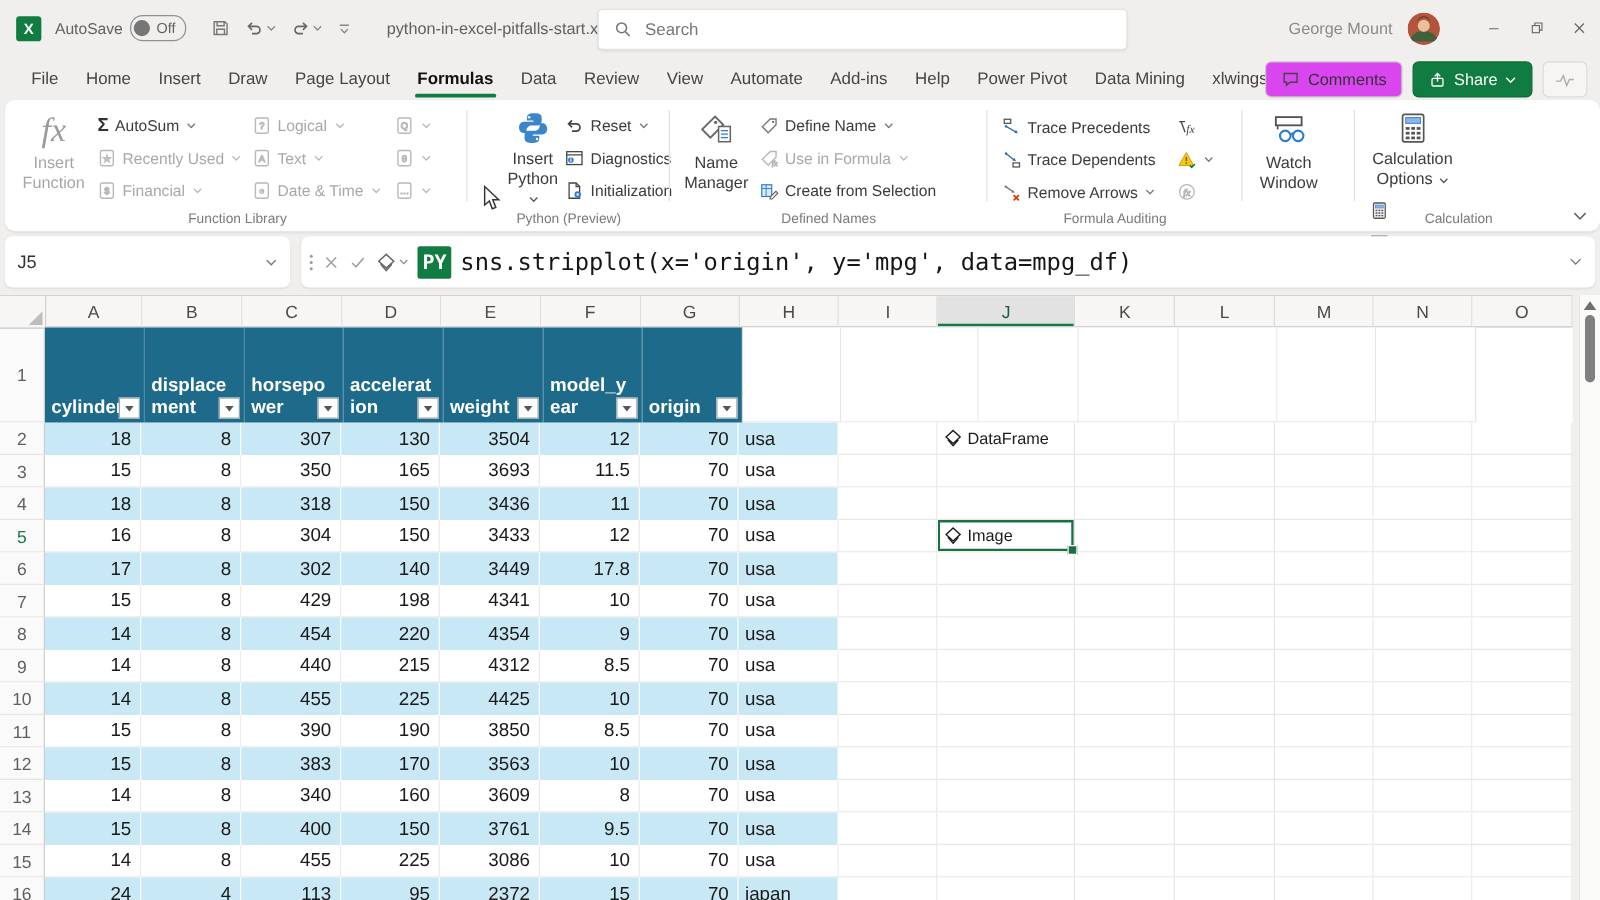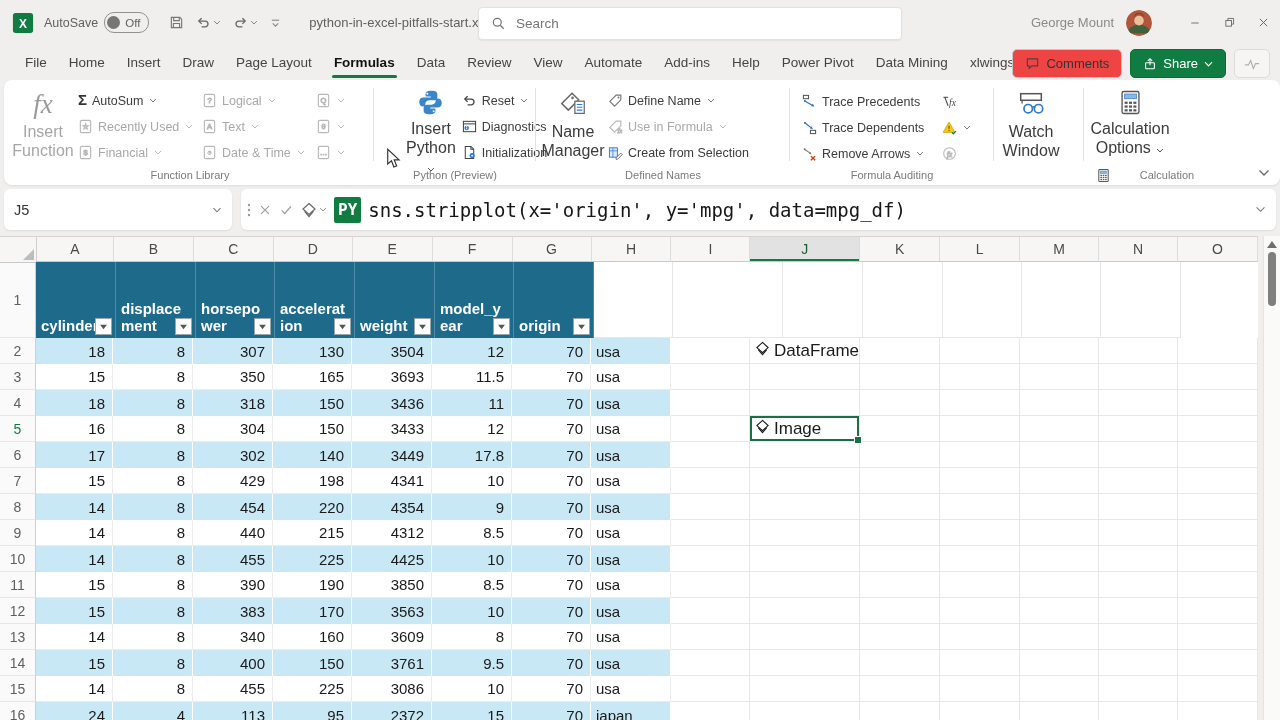--- a/index.html
+++ b/index.html
@@ -28,33 +28,33 @@
   .winbtn{width:34px;height:45px;display:flex;align-items:center;justify-content:center;color:#666;}
 
   
   .tabrow{position:absolute;left:0;top:45px;width:1280px;height:35px;display:flex;align-items:center;}
   .tabs{display:flex;align-items:center;padding-left:14px;}
   .tab{position:relative;padding:8px 11px;font-size:13.5px;color:#444;white-space:nowrap;}
   .tab.active{font-weight:700;color:#111;}
   .tab.active::after{content:"";position:absolute;left:9px;right:9px;bottom:0;height:3px;background:#107C41;border-radius:2px;}
   .tabrow-right{position:absolute;right:10px;top:4px;display:flex;align-items:center;gap:8px;}
   .pillbtn{display:flex;align-items:center;gap:6px;height:27px;padding:0 12px;border-radius:5px;font-size:13px;}
-  .comments{background:#ef4444;border:1px solid #c8c6c4;color:#333;}
+  .comments{background:#d946ef;border:1px solid #c8c6c4;color:#333;}
   .share{background:#107C41;color:#fff;border:1px solid #0e6b38;}
   .mini-activity{width:34px;height:27px;border:1px solid #dddbd9;border-radius:5px;display:flex;align-items:center;justify-content:center;background:#f7f5f3;}
 
   
   .ribbon{position:absolute;left:4px;top:80px;width:1272px;height:105px;background:#fff;border-radius:8px;
           box-shadow:0 1px 2px rgba(0,0,0,.08);display:flex;align-items:stretch;padding:0 2px;}
   .rgroup{position:relative;display:flex;align-items:flex-start;gap:2px;padding:7px 8px 18px 8px;}
   .rgroup::after{content:"";position:absolute;right:0;top:8px;bottom:24px;width:1px;background:#e4e2e0;}
   .rgroup.nodiv::after{display:none;}
   .glabel{position:absolute;left:0;right:0;bottom:4px;text-align:center;font-size:11px;color:#7a7a7a;white-space:nowrap;}
   .bigbtn{width:58px;display:flex;flex-direction:column;align-items:center;gap:3px;padding-top:2px;}
-  .bigbtn .biglbl{font-size:16px;line-height:1.2;text-align:center;color:#3b3b3b;white-space:normal;}
+  .bigbtn .biglbl{font-size:13px;line-height:1.2;text-align:center;color:#3b3b3b;white-space:normal;}
   .bigbtn.disabled .biglbl{color:#a6a6a6;}
   .fxglyph{font-family:"Liberation Serif",serif;font-style:italic;font-size:27px;color:#9a9a9a;line-height:30px;}
   .rcol{display:flex;flex-direction:column;justify-content:flex-start;gap:1px;padding-top:1px;}
   .rbtn{display:flex;align-items:center;gap:5px;height:25px;padding:0 4px;border-radius:3px;font-size:12.5px;color:#3b3b3b;white-space:nowrap;}
   .rbtn.disabled{color:#a8a8a8;}
   .rbtn.disabled svg *{stroke:#b8b8b8 !important;fill-opacity:.45;}
   .chev{color:#777;display:inline-flex;margin-left:1px;}
   .rbtn.disabled .chev{color:#bbb;}
   .glyph{font-size:13px;line-height:13px;}
   .ribbon-collapse{position:absolute;right:10px;bottom:8px;color:#666;}
@@ -88,21 +88,21 @@
          border-right:1px solid rgba(255,255,255,.22);box-sizing:border-box;}
   .filter-btn{position:absolute;right:3px;bottom:3px;width:17px;height:17px;background:#fff;border:1px solid #98a6ad;
               display:flex;align-items:center;justify-content:center;box-sizing:border-box;}
   .dcell{font-size:15px;color:#1a1a1a;display:flex;align-items:center;box-sizing:border-box;overflow:hidden;}
   .row-band .dcell{background:#c9e8f6;border-right:1px solid #ffffff;}
   .row-plain .dcell{background:#fff;border-right:1px solid #ececec;border-bottom:1px solid #ececec;}
   .dcell.num{justify-content:flex-end;padding-right:7px;}
   .dcell.txt{justify-content:flex-start;padding-left:5px;}
   .ocell{background:#fff;border-right:1px solid #e7e7e7;border-bottom:1px solid #e7e7e7;box-sizing:border-box;
          display:flex;align-items:center;overflow:visible;position:relative;}
-  .obj-chip{display:flex;gap:4px;padding-left:5px;font-size:17px;color:#1a1a1a;}
+  .obj-chip{display:flex;align-items:center;gap:4px;padding-left:5px;font-size:13px;color:#1a1a1a;}
   .sel-cell{box-shadow:inset 0 0 0 2px #1a7043;z-index:2;}
   .sel-handle{position:absolute;right:-3px;bottom:-3px;width:6px;height:6px;background:#1a7043;border:1px solid #fff;z-index:3;}
 
   
   .vscroll{position:absolute;right:0;top:236px;bottom:0;width:16px;background:#fafaf9;border-left:1px solid #e6e4e2;}
   .vs-up{margin:5px auto 4px auto;width:0;height:0;border-left:5px solid transparent;border-right:5px solid transparent;border-bottom:7px solid #6f6f6f;}
   .vs-thumb{margin:0 auto;width:8px;height:54px;background:#7f7f7f;border-radius:5px;}
 
   .cursor{position:absolute;left:386px;top:148px;z-index:50;pointer-events:none;}
 </style>

